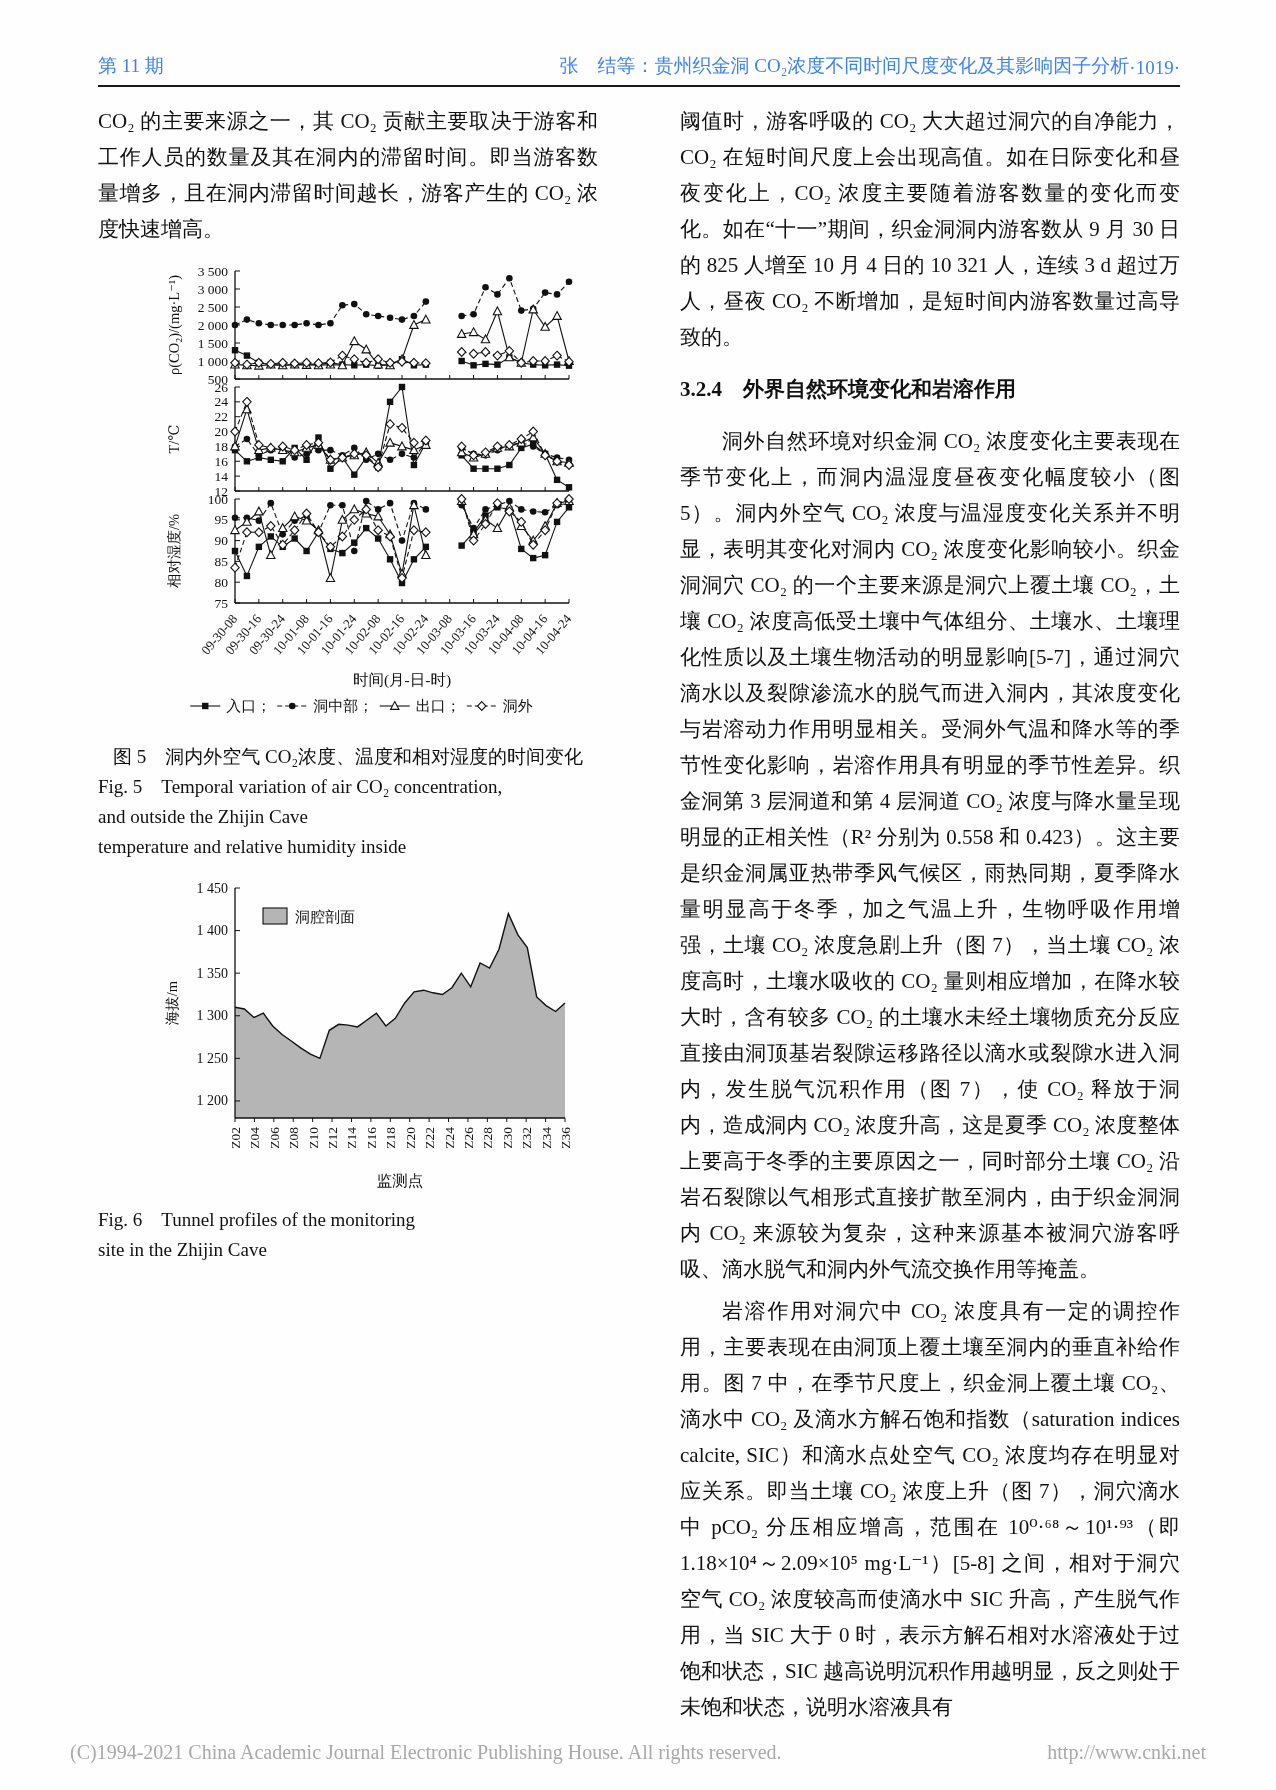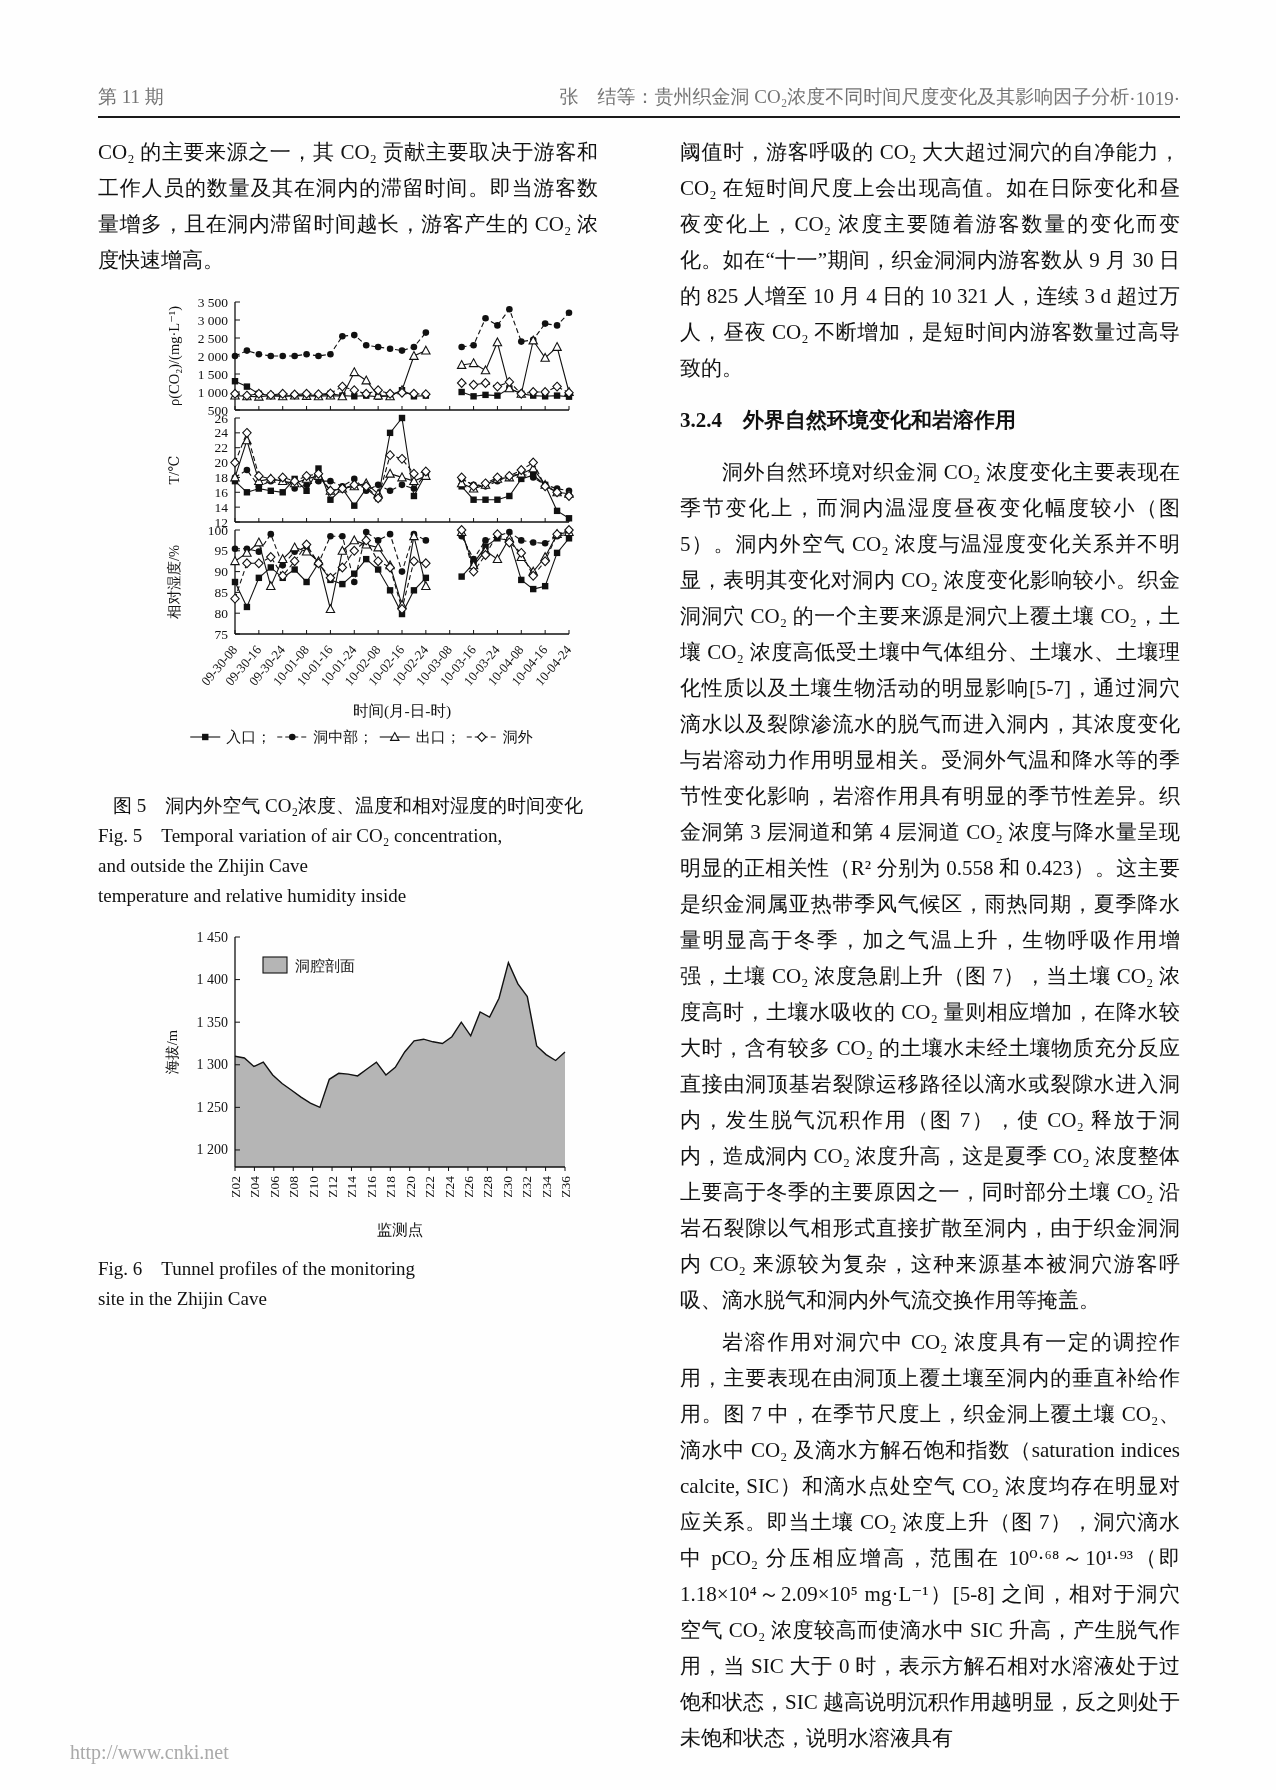--- a/index.html
+++ b/index.html
@@ -3,30 +3,30 @@
 <meta charset="utf-8">
 <style>
   html,body{margin:0;padding:0;}
   body{
     width:1276px;height:1790px;position:relative;background:#fefefe;
     font-family:"Liberation Serif","DejaVu Serif",serif;color:#111;
     overflow:hidden;
   }
   .page{position:absolute;left:98px;top:0;width:1082px;}
   .header{display:flex;align-items:flex-end;justify-content:space-between;
-    padding-top:84px;font-size:19px;color:#737373;}
+    padding-top:53px;font-size:19px;color:#3b82f6;}
   .header .htitle{flex:1;text-align:right;margin-left:24px;}
   .hrule{border:none;border-top:2.2px solid #1a1a1a;margin:6px 0 10px 0;}
   .cols{display:flex;gap:82px;}
   .col{width:510px;font-size:21px;line-height:36px;text-align:justify;}
   .para{margin:6px 0 0 0;}
   .indent{text-indent:2em;}
   .h3{font-weight:bold;margin:16px 0;}
   .figure{margin:14px 0 4px 0;text-align:center;}
-  .cap-cn{font-size:19px;line-height:30px;text-align:center;margin-top:20px;}
+  .cap-cn{font-size:19px;line-height:30px;text-align:center;margin-top:2px;}
   .cap-en{font-size:19px;line-height:30px;text-align:left;font-weight:normal;}
   .footer{position:absolute;left:70px;right:70px;bottom:26px;display:flex;
     justify-content:space-between;font-size:20px;color:#a9a9a9;
     font-family:"Liberation Serif","DejaVu Serif",serif;}
   svg text{font-family:"Liberation Serif","DejaVu Serif",serif;fill:#111;}
 </style>
 </head>
 <body>
 
 <div class="page">
@@ -593,14 +593,15 @@
       <p class="para">阈值时，游客呼吸的 CO₂ 大大超过洞穴的自净能力，CO₂ 在短时间尺度上会出现高值。如在日际变化和昼夜变化上，CO₂ 浓度主要随着游客数量的变化而变化。如在“十一”期间，织金洞洞内游客数从 9 月 30 日的 825 人增至 10 月 4 日的 10 321 人，连续 3 d 超过万人，昼夜 CO₂ 不断增加，是短时间内游客数量过高导致的。</p>
       <div class="h3">3.2.4　外界自然环境变化和岩溶作用</div>
       <p class="para indent">洞外自然环境对织金洞 CO₂ 浓度变化主要表现在季节变化上，而洞内温湿度昼夜变化幅度较小（图 5）。洞内外空气 CO₂ 浓度与温湿度变化关系并不明显，表明其变化对洞内 CO₂ 浓度变化影响较小。织金洞洞穴 CO₂ 的一个主要来源是洞穴上覆土壤 CO₂，土壤 CO₂ 浓度高低受土壤中气体组分、土壤水、土壤理化性质以及土壤生物活动的明显影响[5-7]，通过洞穴滴水以及裂隙渗流水的脱气而进入洞内，其浓度变化与岩溶动力作用明显相关。受洞外气温和降水等的季节性变化影响，岩溶作用具有明显的季节性差异。织金洞第 3 层洞道和第 4 层洞道 CO₂ 浓度与降水量呈现明显的正相关性（R² 分别为 0.558 和 0.423）。这主要是织金洞属亚热带季风气候区，雨热同期，夏季降水量明显高于冬季，加之气温上升，生物呼吸作用增强，土壤 CO₂ 浓度急剧上升（图 7），当土壤 CO₂ 浓度高时，土壤水吸收的 CO₂ 量则相应增加，在降水较大时，含有较多 CO₂ 的土壤水未经土壤物质充分反应直接由洞顶基岩裂隙运移路径以滴水或裂隙水进入洞内，发生脱气沉积作用（图 7），使 CO₂ 释放于洞内，造成洞内 CO₂ 浓度升高，这是夏季 CO₂ 浓度整体上要高于冬季的主要原因之一，同时部分土壤 CO₂ 沿岩石裂隙以气相形式直接扩散至洞内，由于织金洞洞内 CO₂ 来源较为复杂，这种来源基本被洞穴游客呼吸、滴水脱气和洞内外气流交换作用等掩盖。</p>
       <p class="para indent">岩溶作用对洞穴中 CO₂ 浓度具有一定的调控作用，主要表现在由洞顶上覆土壤至洞内的垂直补给作用。图 7 中，在季节尺度上，织金洞上覆土壤 CO₂、滴水中 CO₂ 及滴水方解石饱和指数（saturation indices calcite, SIC）和滴水点处空气 CO₂ 浓度均存在明显对应关系。即当土壤 CO₂ 浓度上升（图 7），洞穴滴水中 pCO₂ 分压相应增高，范围在 10⁰·⁶⁸～10¹·⁹³（即 1.18×10⁴～2.09×10⁵ mg·L⁻¹）[5-8] 之间，相对于洞穴空气 CO₂ 浓度较高而使滴水中 SIC 升高，产生脱气作用，当 SIC 大于 0 时，表示方解石相对水溶液处于过饱和状态，SIC 越高说明沉积作用越明显，反之则处于未饱和状态，说明水溶液具有</p>
     </div>
 
   </div>
 </div>
 
 <div class="footer">
+  <span>(C)1994-2021 China Academic Journal Electronic Publishing House. All rights reserved.</span>
   <span>http://www.cnki.net</span>
 </div>
 
 </body></html>

